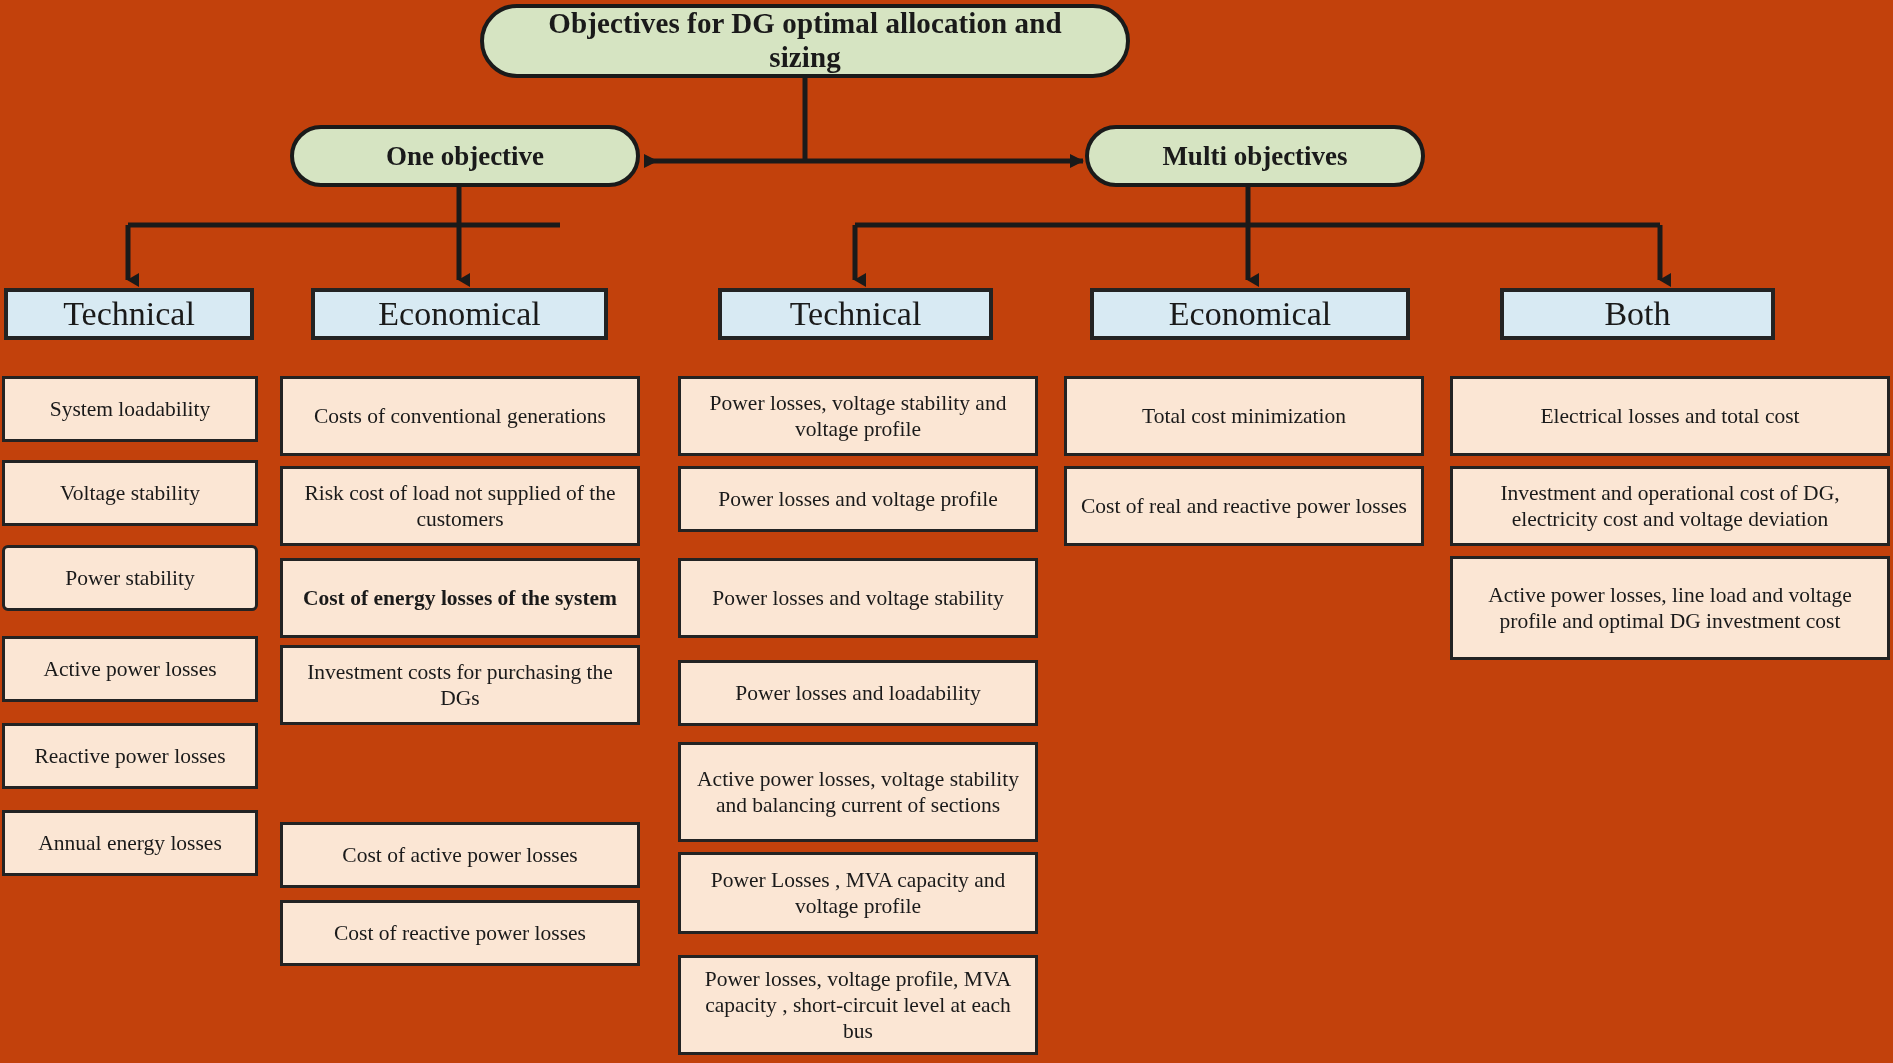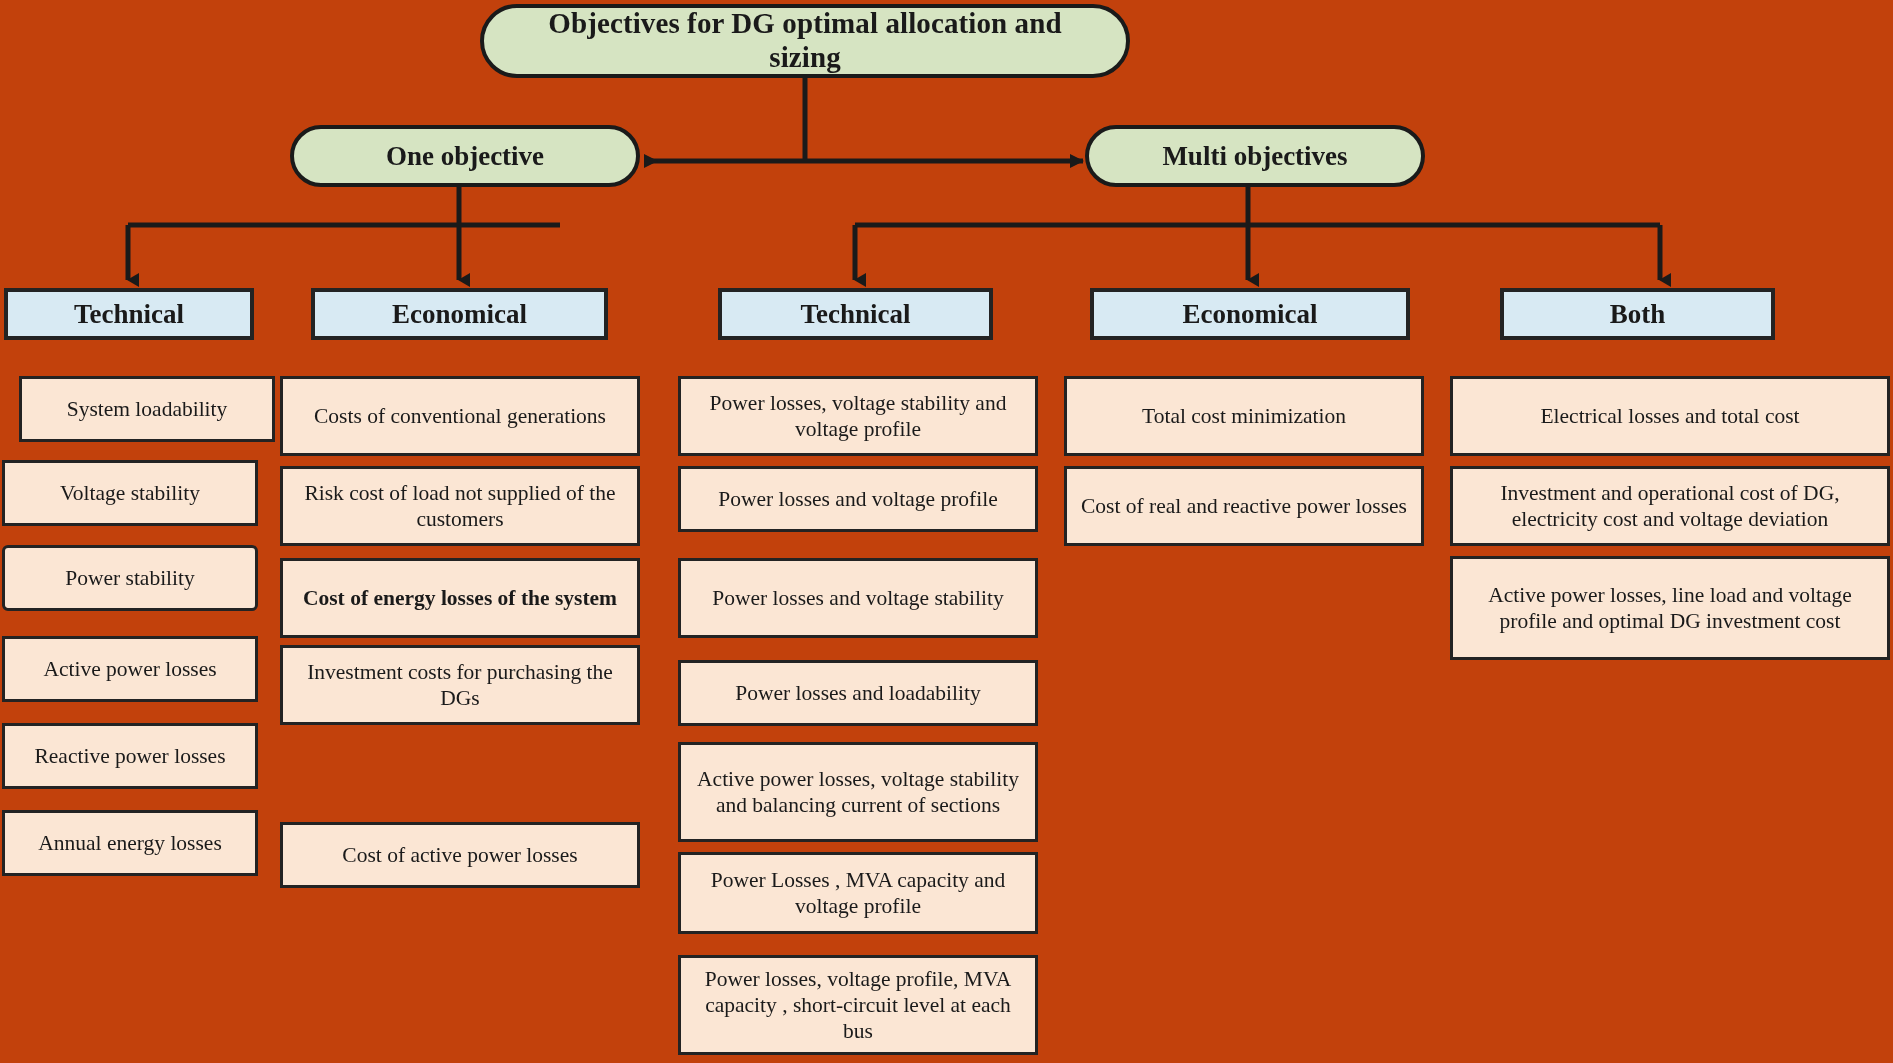--- a/index.html
+++ b/index.html
@@ -26,22 +26,22 @@
     background:#d6e4c2;
     border:4px solid #1a1a1a;
     border-radius:36px;
     font-weight:bold;
     font-size:27px;
     padding:2px 20px;
   }
   .headnode{
     background:#d8eaf3;
     border:4px solid #232323;
-    font-weight:bold;
-    font-size:27px;
+    font-weight:normal;
+    font-size:34px;
     padding:2px 10px;
   }
   .itemnode{
     background:#fbe6d4;
     border:3px solid #232323;
     font-size:21.5px;
     line-height:1.22;
     padding:3px 9px;
   }
   .itemnode span{display:block;}
@@ -109,21 +109,21 @@
   </div>
 
   <div class="node headnode" style="left:1090px;top:288px;width:320px;height:52px;">
     <span>Economical</span>
   </div>
 
   <div class="node headnode" style="left:1500px;top:288px;width:275px;height:52px;">
     <span>Both</span>
   </div>
 
-  <div class="node itemnode" style="left:19px;top:376px;width:256px;height:66px;">
+  <div class="node itemnode" style="left:2px;top:376px;width:256px;height:66px;">
     <span>System loadability</span>
   </div>
   <div class="node itemnode" style="left:2px;top:460px;width:256px;height:66px;">
     <span>Voltage stability</span>
   </div>
   <div class="node itemnode" style="left:2px;top:545px;width:256px;height:66px;border-radius:6px;">
     <span>Power stability</span>
   </div>
   <div class="node itemnode" style="left:2px;top:636px;width:256px;height:66px;">
     <span>Active power losses</span>
@@ -142,20 +142,23 @@
     <span>Risk cost of load not supplied of the customers</span>
   </div>
   <div class="node itemnode" style="left:280px;top:558px;width:360px;height:80px;font-weight:bold;">
     <span>Cost of energy losses of the system</span>
   </div>
   <div class="node itemnode" style="left:280px;top:645px;width:360px;height:80px;">
     <span>Investment costs for purchasing the DGs</span>
   </div>
   <div class="node itemnode" style="left:280px;top:822px;width:360px;height:66px;">
     <span>Cost of active power losses</span>
+  </div>
+  <div class="node itemnode" style="left:280px;top:900px;width:360px;height:66px;">
+    <span>Cost of reactive power losses</span>
   </div>
 
   <div class="node itemnode" style="left:678px;top:376px;width:360px;height:80px;">
     <span>Power losses, voltage stability and voltage profile</span>
   </div>
   <div class="node itemnode" style="left:678px;top:466px;width:360px;height:66px;">
     <span>Power losses and voltage profile</span>
   </div>
   <div class="node itemnode" style="left:678px;top:558px;width:360px;height:80px;">
     <span>Power losses and voltage stability</span>

